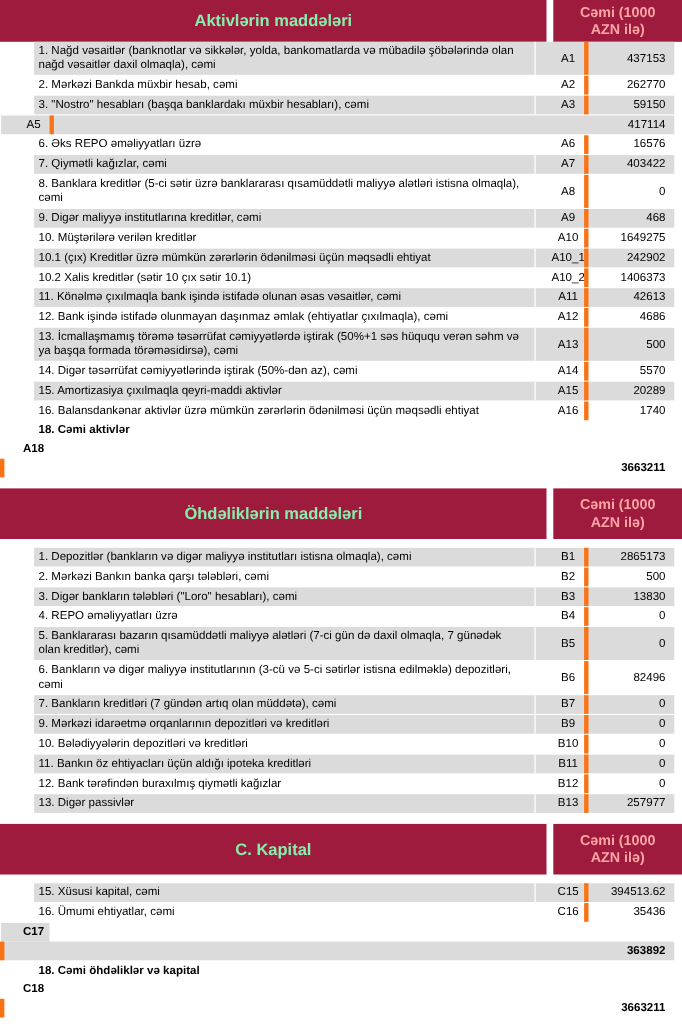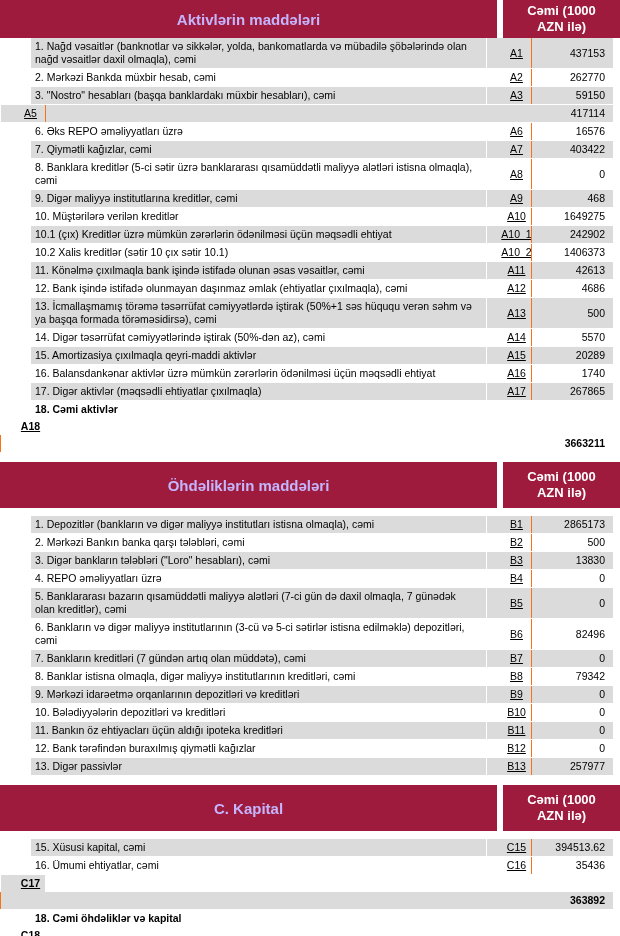--- a/index.html
+++ b/index.html
@@ -10,33 +10,33 @@
     color: #000;
   }
   .sheet { width: 620px; }
   .section { margin-bottom: 9px; }
 
   
   .hdr { display: flex; width: 620px; }
   .hdr-title {
     width: 497px;
     background: var(--maroon, #9E1B3D);
-    color: #c4b5fd;
+    color: #86efac;
     font-weight: bold;
     font-size: 15px;
     display: flex;
     align-items: center;
     justify-content: center;
     text-align: center;
   }
   .hdr-spacer { width: 6px; background: #fff; }
   .hdr-total {
     flex: 1;
     background: var(--maroon, #9E1B3D);
-    color: #ffffff;
+    color: #fca5a5;
     font-weight: bold;
     font-size: 13px;
     line-height: 16px;
     display: flex;
     align-items: center;
     justify-content: center;
     text-align: center;
     padding: 2px 10px;
   }
   .hdr.h1 { height: 38px; }
@@ -54,26 +54,26 @@
   .row .cell { background: #ffffff; }
   .row.alt .cell { background: var(--row-alt, #DBDBDB); }
   .row.bold { font-weight: bold; flex-direction: column; }
   .cell { padding: 2px 4px; display: flex; align-items: center; }
   .cell.label { width: 455px; padding-left: 4px; padding-right: 8px; margin-left: 31px; }
   .cell.code {
     width: 45px;
     justify-content: center;
     text-align: center;
     border-left: 1px solid #fff;
-    padding-left: 16px; padding-right: 1px; text-decoration: underline;
+    padding-left: 16px; padding-right: 1px;
   }
   .cell.value {
     flex: 1;
     justify-content: flex-end;
-    border-left: 1px solid #f97316;
+    border-left: 4px solid #f97316;
     padding-right: 8px;
   }
 </style>
 </head>
 <body>
 
 <div class="sheet">
 
   <section class="section">
     <div class="hdr h1">
@@ -158,25 +158,20 @@
         </div>
         <div class="row alt">
           <div class="cell label">15. Amortizasiya çıxılmaqla qeyri-maddi aktivlər</div>
           <div class="cell code">A15</div>
           <div class="cell value">20289</div>
         </div>
         <div class="row">
           <div class="cell label">16. Balansdankənar aktivlər üzrə mümkün zərərlərin ödənilməsi üçün məqsədli ehtiyat</div>
           <div class="cell code">A16</div>
           <div class="cell value">1740</div>
-        </div>
-        <div class="row alt">
-          <div class="cell label">17. Digər aktivlər (məqsədli ehtiyatlar çıxılmaqla)</div>
-          <div class="cell code">A17</div>
-          <div class="cell value">267865</div>
         </div>
         <div class="row bold">
           <div class="cell label">18. Cəmi aktivlər</div>
           <div class="cell code">A18</div>
           <div class="cell value">3663211</div>
         </div>
       </div>
   </section>
 
   <section class="section">
@@ -215,25 +210,20 @@
         <div class="row">
           <div class="cell label">6. Bankların və digər maliyyə institutlarının (3-cü və 5-ci sətirlər istisna edilməklə) depozitləri, cəmi</div>
           <div class="cell code">B6</div>
           <div class="cell value">82496</div>
         </div>
         <div class="row alt">
           <div class="cell label">7. Bankların kreditləri (7 gündən artıq olan müddətə), cəmi</div>
           <div class="cell code">B7</div>
           <div class="cell value">0</div>
         </div>
-        <div class="row">
-          <div class="cell label">8. Banklar istisna olmaqla, digər maliyyə institutlarının kreditləri, cəmi</div>
-          <div class="cell code">B8</div>
-          <div class="cell value">79342</div>
-        </div>
         <div class="row alt">
           <div class="cell label">9. Mərkəzi idarəetmə orqanlarının depozitləri və kreditləri</div>
           <div class="cell code">B9</div>
           <div class="cell value">0</div>
         </div>
         <div class="row">
           <div class="cell label">10. Bələdiyyələrin depozitləri və kreditləri</div>
           <div class="cell code">B10</div>
           <div class="cell value">0</div>
         </div>

